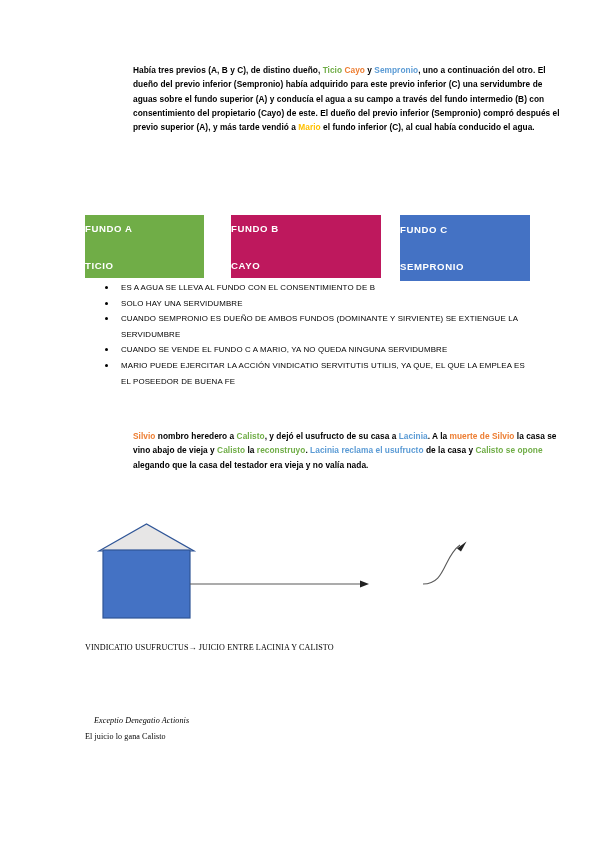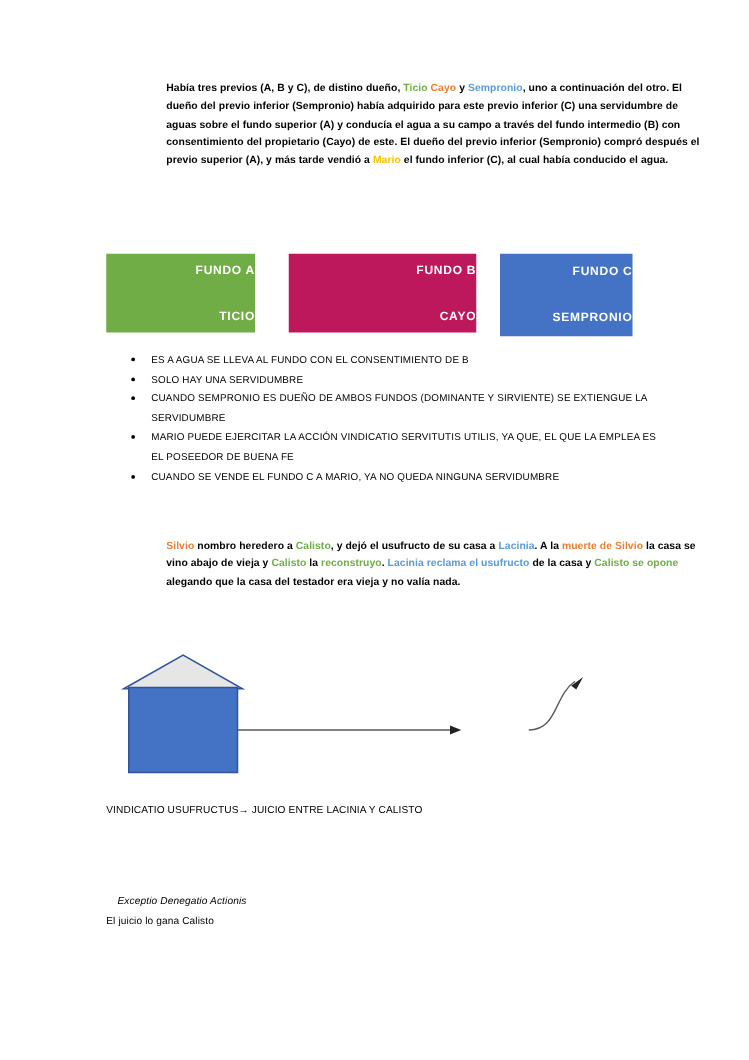--- a/index.html
+++ b/index.html
@@ -20,46 +20,46 @@
     text-align:left;
     letter-spacing:0.05px;
     margin-left:48px;
   }
   #intro-para{left:85px;top:63px;width:434px;}
   #second-para{left:85px;top:429px;width:434px;}
 
   
   .boxes{position:absolute;left:0;top:199px;width:599px;height:64px;}
   .fbox{
-    position:absolute;top:4px;height:63px;
-    display:flex;flex-direction:column;align-items:flex-end;justify-content:center;
+    position:absolute;top:16px;height:63px;
+    display:flex;flex-direction:column;align-items:flex-start;justify-content:center;
     color:#ffffff;font-size:9.6px;font-weight:bold;letter-spacing:0.6px;
     gap:26px;
   }
   #fundo-a{left:85px;width:119px;background:#70AD47;}
   #fundo-b{left:231px;width:150px;background:#be185d;}
-  #fundo-c{left:400px;width:106px;background:#4472C4;height:66px;}
+  #fundo-c{left:400px;width:130px;background:#4472C4;height:66px;}
   .fbox .line2{font-size:9.6px;}
 
   
   .bullets{position:absolute;left:98px;top:280px;width:430px;
     font-size:7.9px;line-height:15.6px;letter-spacing:0.15px;}
   .bullets ul{margin:0;padding:0 0 0 17px;list-style:none;}
   .bullets li{position:relative;margin:0 0 0 0;padding:0 0 0 6px;}
   .bullets li::before{
     content:"";position:absolute;left:-10px;top:6px;
     width:3px;height:3px;background:#000;border-radius:50%;
   }
 
   
   .diagram{position:absolute;left:0;top:505px;width:599px;height:125px;}
   .diagram svg{display:block;}
 
   
-  .btext{position:absolute;font-size:8.1px;line-height:14.4px;letter-spacing:0.1px;}
+  .btext{position:absolute;font-size:8.1px;line-height:14.4px;letter-spacing:0.1px;font-family:Liberation Serif, serif;}
   #vindicatio{left:85px;top:641px;width:440px;}
   #exceptio{left:94px;top:666px;font-style:italic;margin-top:48px;}
   #lacinia-para{left:85px;top:691px;width:434px;}
   #juicio{left:85px;top:730px;}
 </style>
 </head>
 <body>
 
 <div class="page">
 
@@ -78,22 +78,22 @@
       <span class="line1">FUNDO C</span>
       <span class="line2">SEMPRONIO</span>
     </div>
   </div>
 
   <div class="bullets">
     <ul id="bullet-list">
         <li>ES A AGUA SE LLEVA AL FUNDO CON EL CONSENTIMIENTO DE B</li>
         <li>SOLO HAY UNA SERVIDUMBRE</li>
         <li>CUANDO SEMPRONIO ES DUEÑO DE AMBOS FUNDOS (DOMINANTE Y SIRVIENTE) SE EXTIENGUE LA SERVIDUMBRE</li>
+        <li>CUANDO SE VENDE EL FUNDO C A MARIO, YA NO QUEDA NINGUNA SERVIDUMBRE</li>
         <li>MARIO PUEDE EJERCITAR LA ACCIÓN VINDICATIO SERVITUTIS UTILIS, YA QUE, EL QUE LA EMPLEA ES EL POSEEDOR DE BUENA FE</li>
-        <li>CUANDO SE VENDE EL FUNDO C A MARIO, YA NO QUEDA NINGUNA SERVIDUMBRE</li>
       </ul>
   </div>
 
   <div class="para" id="second-para"><span style="color: rgb(237, 125, 49);">Silvio</span><span style="color: rgb(0, 0, 0);"> nombro heredero a </span><span style="color: rgb(112, 173, 71);">Calisto</span><span style="color: rgb(0, 0, 0);">, y dejó el usufructo de su casa a </span><span style="color: rgb(91, 155, 213);">Lacinia</span><span style="color: rgb(0, 0, 0);">. A la </span><span style="color: rgb(237, 125, 49);">muerte de Silvio</span><span style="color: rgb(0, 0, 0);"> la casa se vino abajo de vieja y </span><span style="color: rgb(112, 173, 71);">Calisto</span><span style="color: rgb(0, 0, 0);"> la </span><span style="color: rgb(112, 173, 71);">reconstruyo</span><span style="color: rgb(0, 0, 0);">. </span><span style="color: rgb(91, 155, 213);">Lacinia reclama el usufructo</span><span style="color: rgb(0, 0, 0);"> de la casa y </span><span style="color: rgb(112, 173, 71);">Calisto se opone</span><span style="color: rgb(0, 0, 0);"> alegando que la casa del testador era vieja y no valía nada.</span></div>
 
   <div class="diagram">
     <svg width="599" height="125" viewBox="0 0 599 125">
 
       <polygon points="99,46 146.5,19 194,46" fill="#E7E6E6" stroke="#2F5597" stroke-width="1.2"></polygon>
 

